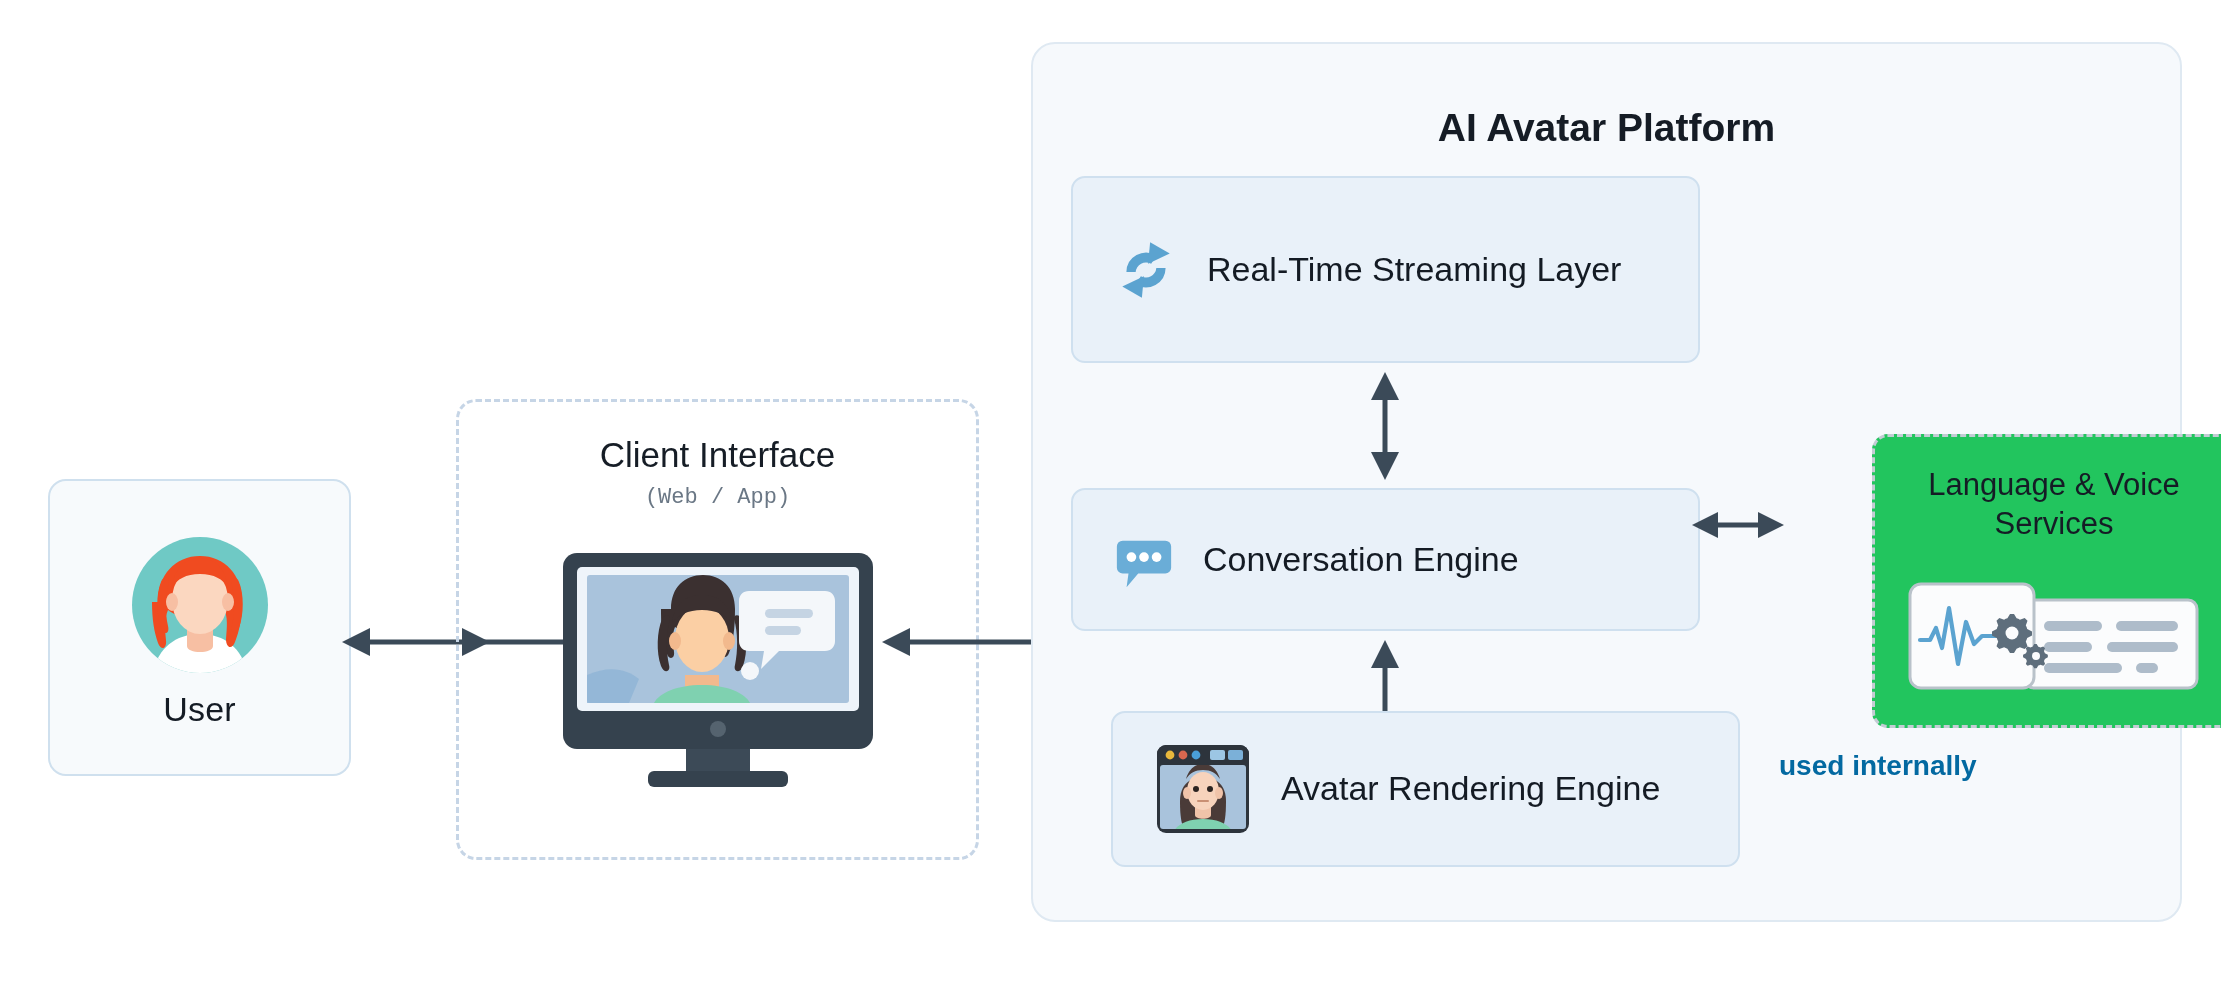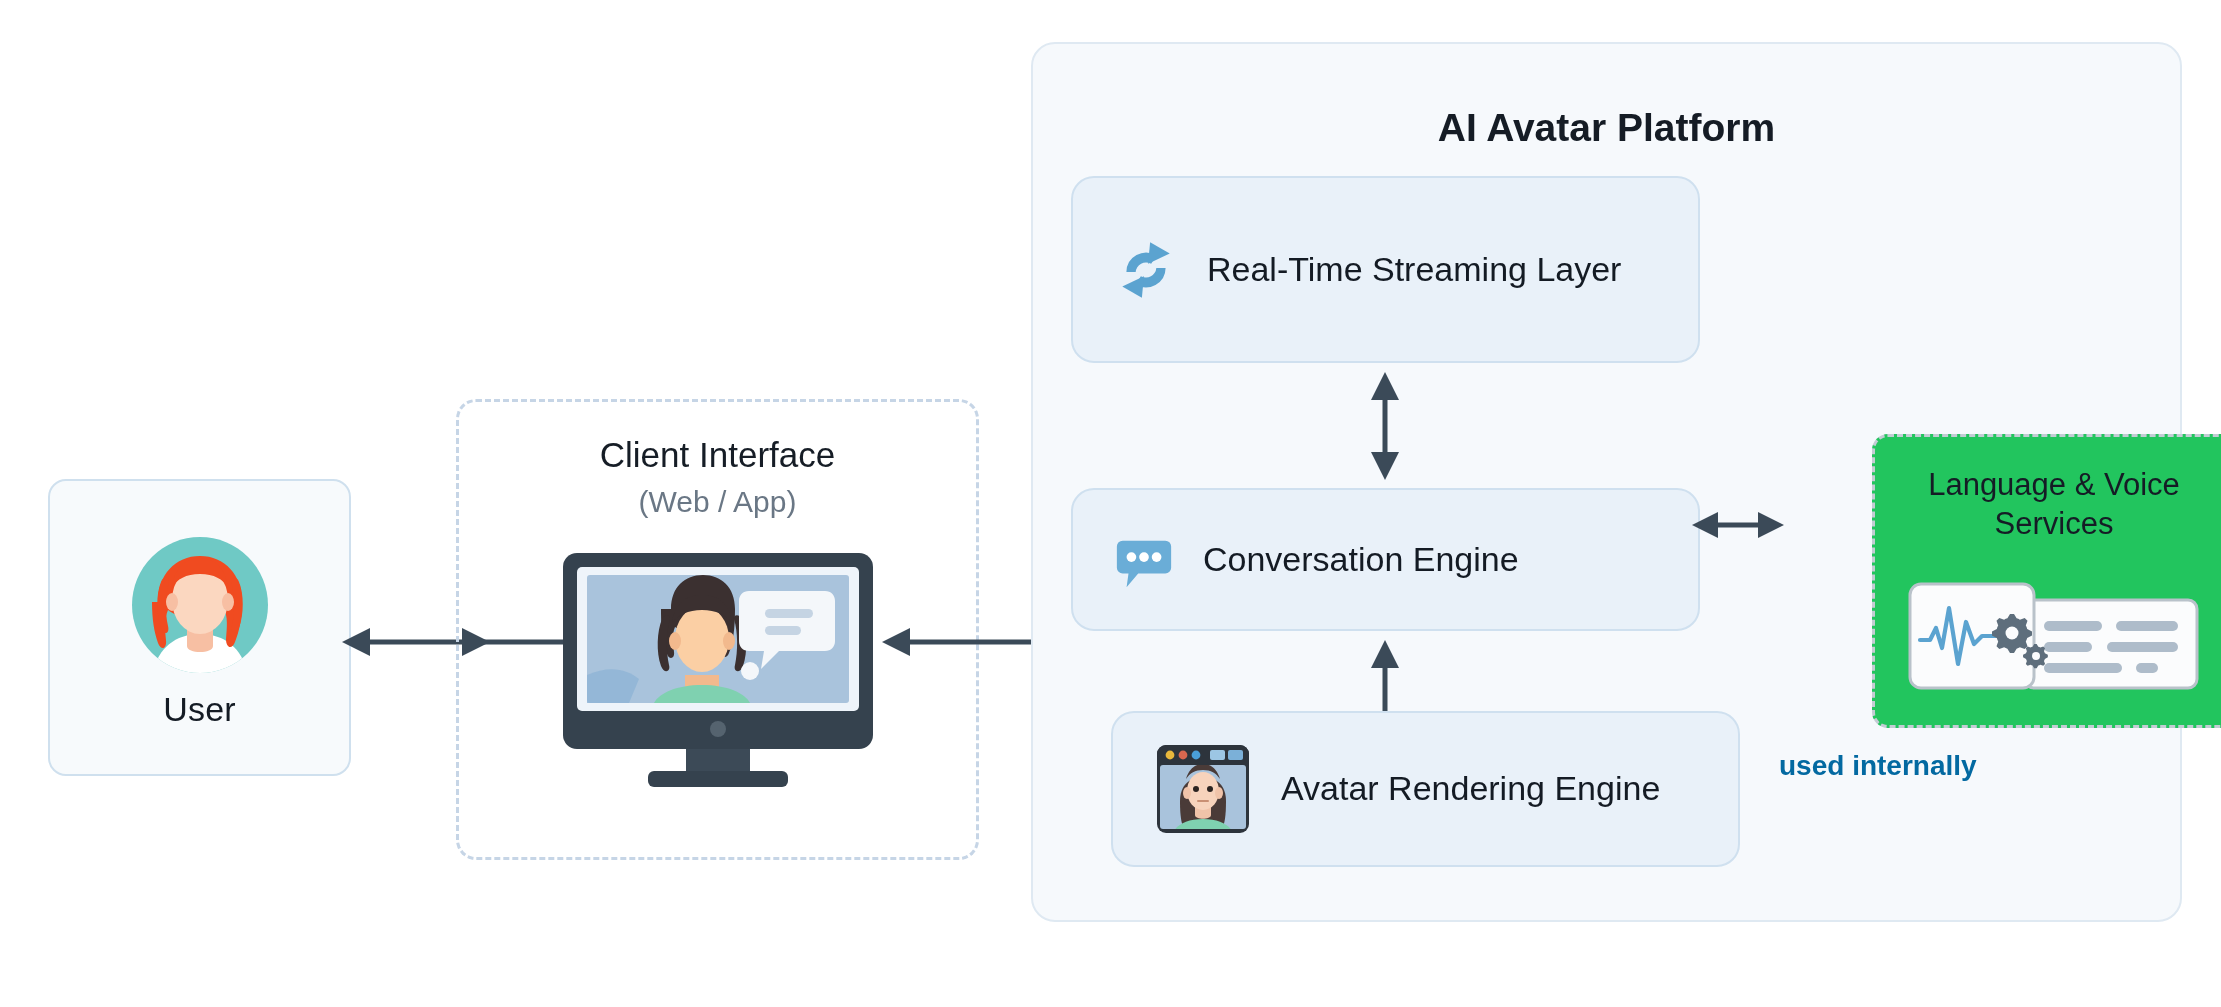--- a/index.html
+++ b/index.html
@@ -66,22 +66,23 @@
     text-align: center;
     font-size: 35px;
     font-weight: normal;
     color: #161d26;
   }
   #client-subtitle {
     position: absolute;
     left: 0; right: 0;
     top: 83px;
     text-align: center;
-    font-size: 30px;
+    font-size: 22px;
     color: #6a7785;
+    font-family: Liberation Mono, monospace;
   }
   #monitor-illustration {
     position: absolute;
     left: 50%;
     transform: translateX(-50%);
     top: 145px;
     width: 330px;
     height: 250px;
   }
 
@@ -107,21 +108,21 @@
     font-weight: bold;
     color: #151c25;
   }
 
   .module {
     position: absolute;
     left: 38px;
     width: 629px;
     background: #e9f1f9;
     border: 2px solid #cfe0ef;
-    border-radius: 23px;
+    border-radius: 14px;
     box-sizing: border-box;
     display: flex;
     align-items: center;
     padding-left: 40px;
     gap: 28px;
   }
   #module-streaming { top: 132px;  height: 187px; }
   #module-conversation { top: 444px; height: 143px; }
   #module-avatar { top: 667px; height: 156px; margin-left: 40px; }
 

